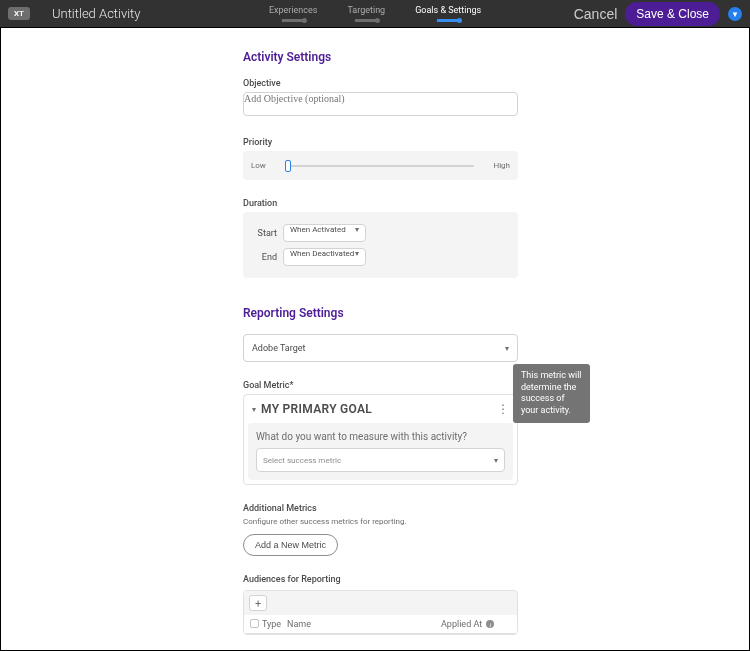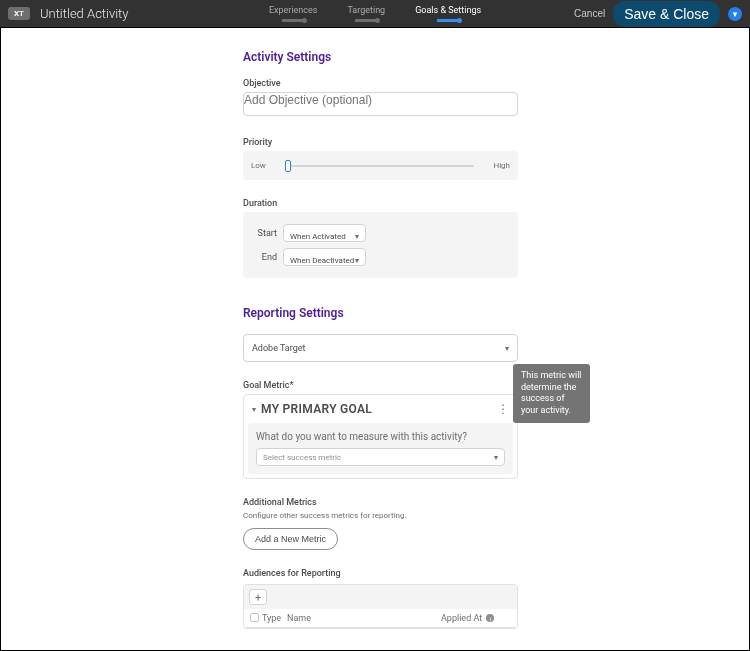--- a/index.html
+++ b/index.html
@@ -19,21 +19,21 @@
       background: #323232;
       height: 27px;
       display: flex;
       align-items: center;
       padding: 0 8px;
       color: #fff;
     }
     .top-bar-left {
       display: flex;
       align-items: center;
-      gap: 10px;
+      gap: 22px;
       text-align: center;
     }
     .xt-badge {
       background: #6e6e6e;
       color: #fff;
       font-size: 8px;
       font-weight: 600;
       padding: 2px 6px;
       border-radius: 3px;
     }
@@ -87,30 +87,30 @@
     .top-bar-right {
       margin-left: auto;
       display: flex;
       align-items: center;
       gap: 8px;
     }
     .cancel-btn {
       background: transparent;
       border: none;
       color: #ccc;
-      font-size: 10px;
+      font-size: 14px;
       cursor: pointer;
     }
     .save-btn {
-      background: #0c4a6e;
+      background: #4c1d95;
       color: #fff;
       border: none;
       padding: 5px 11px;
       border-radius: 12px;
-      font-size: 14px;
+      font-size: 12px;
       cursor: pointer;
       text-align: center;
     }
     .chevron-btn {
       background: #2680eb;
       border: none;
       border-radius: 50%;
       width: 14px;
       height: 14px;
       color: #fff;
@@ -157,24 +157,24 @@
       font-size: 6px;
       display: flex;
       align-items: center;
       justify-content: center;
     }
     .textarea {
       width: 275px;
       height: 24px;
       border: 1px solid #d3d3d3;
       border-radius: 4px;
-      font-size: 12px;
+      font-size: 10px;
       color: #8e8e8e;
       resize: none;
-      font-family: Liberation Sans, sans-serif;
+      font-family: Liberation Serif, serif;
     }
     .textarea-large {
       height: 24px;
     }
     .section-gap {
       margin-bottom: 18px;
     }
     .gray-box {
       background: #f4f4f4;
       border-radius: 4px;
@@ -224,21 +224,21 @@
       flex: 0 0 auto;
       width: 83px;
       height: 18px;
       border: 1px solid #d3d3d3;
       border-radius: 4px;
       background: #fff;
       padding: 0 6px;
       font-size: 8px;
       color: #4b4b4b;
       display: flex;
-      align-items: flex-end;
+      align-items: flex-start;
       justify-content: space-between;
     }
     .select-full {
       width: 275px;
       height: 28px;
       border: 1px solid #d3d3d3;
       border-radius: 4px;
       background: #fff;
       padding: 0 8px;
       font-size: 9px;
@@ -290,21 +290,21 @@
       color: #6e6e6e;
       margin-bottom: 6px;
     }
     .goal-select-row {
       display: flex;
       align-items: center;
       gap: 4px;
     }
     .goal-select {
       flex: 1;
-      height: 18px;
+      height: 24px;
       border: 1px solid #d3d3d3;
       border-radius: 4px;
       background: #fff;
       padding: 0 6px;
       font-size: 8px;
       color: #8e8e8e;
       display: flex;
       align-items: center;
       justify-content: space-between;
     }

